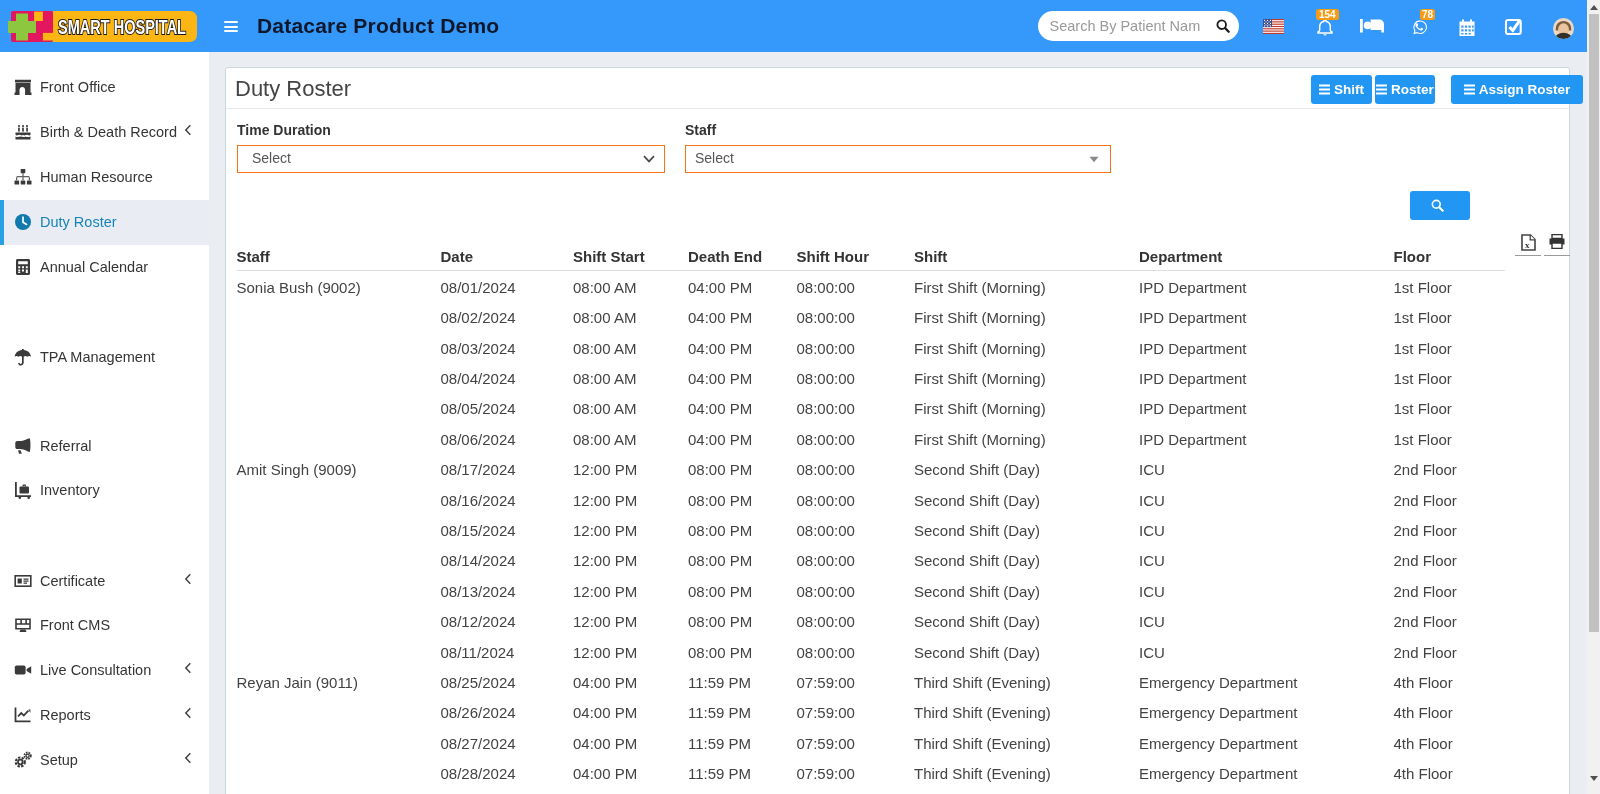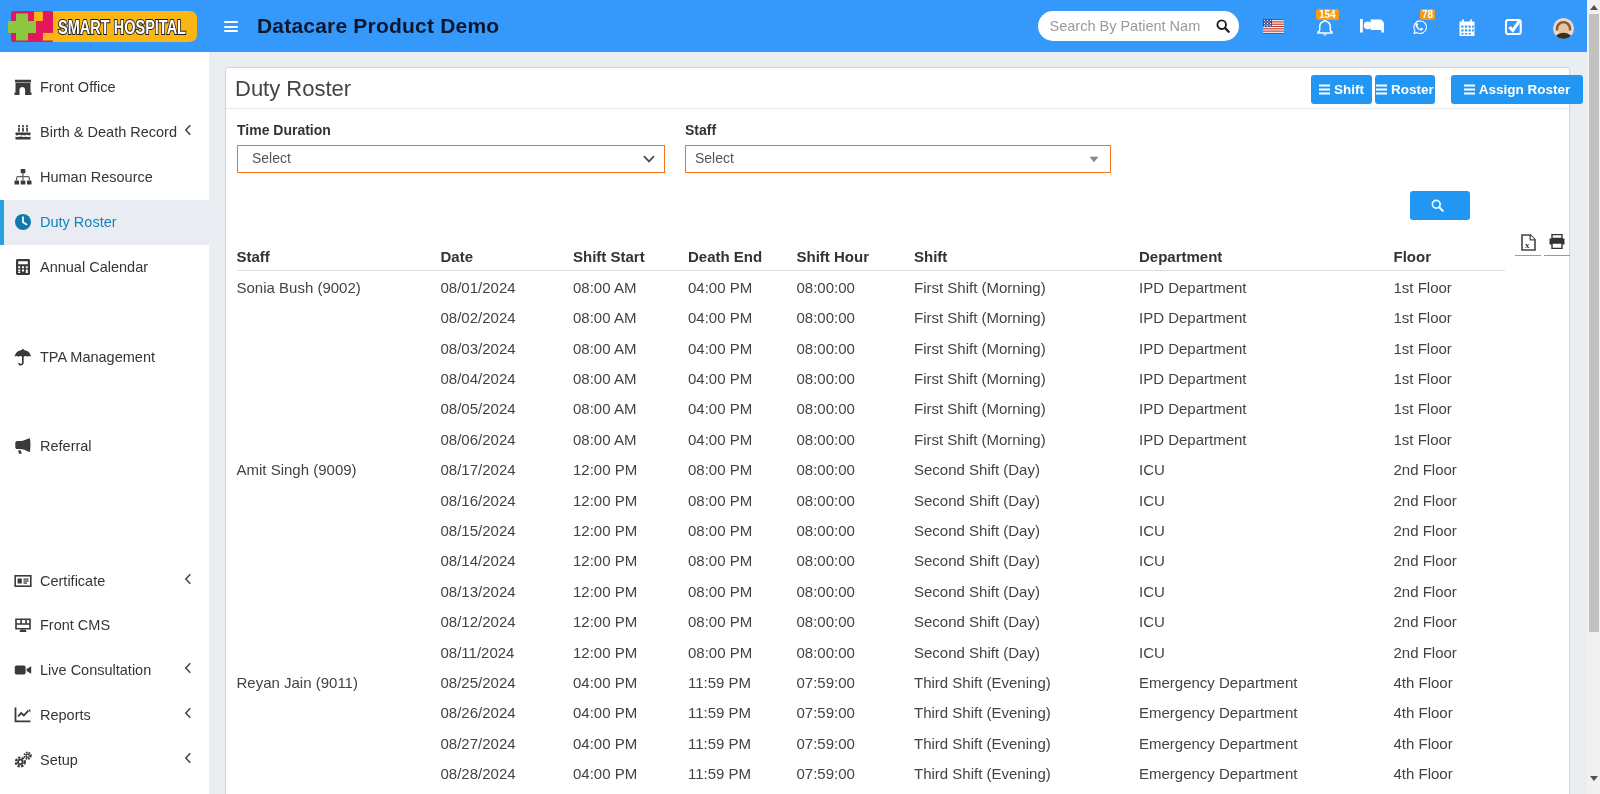--- a/index.html
+++ b/index.html
@@ -196,20 +196,30 @@
         <svg class="ic" viewBox="0 0 18 18" fill="#3a3a3a">
           <path d="M9.7,2.1c3.9,0.3,7,3.1,7.3,6.6c-1.1-0.9-2.7-0.9-3.7,0.1c-1-1-2.6-1-3.6-0.1v5.9c0,1.7-1.4,3-3,3s-2.6-1.2-2.6-2.6h1.7c0,0.6,0.4,1,0.9,1s1.3-0.4,1.3-1.4V8.7C7,7.8,5.4,7.8,4.4,8.8C3.4,7.8,1.8,7.8,0.7,8.7C1,5.2,4.1,2.4,8,2.1V1h1.7z"></path>
         </svg>
         <span class="txt">TPA Management</span>
       </div>
 <div class="mitem" style="top:372px">
         <svg class="ic" viewBox="0 0 18 18" fill="#3a3a3a">
           <path d="M15.8,1.2c0.9,2.8,0.9,11,0,13.8l-1.9-0.6C10.5,12.6,8,12.2,6,12.1H3.2c-1,0-1.9-0.8-1.9-1.9V6c0-1,0.8-1.9,1.9-1.9H6c2-0.1,4.5-0.5,7.9-2.3z M4.1,13.2h2.5l1.2,3.6H5z"></path>
         </svg>
         <span class="txt">Referral</span>
+      </div>
+<div class="mitem" style="top:416px">
+        <svg class="ic" viewBox="0 0 18 18" fill="#3a3a3a">
+          <path d="M1,1h1.8v13.2H17V16H1z"></path>
+          <rect x="5.5" y="5.5" width="9.5" height="7" rx="1"></rect>
+          <path d="M8.5,5.5v-1c0-0.6,0.4-1,1-1h1.5c0.6,0,1,0.4,1,1v1h-1.3v-0.8H9.8v0.8z"></path>
+          <circle cx="5.8" cy="16.7" r="1.3"></circle>
+          <circle cx="14.7" cy="16.7" r="1.3"></circle>
+        </svg>
+        <span class="txt">Inventory</span>
       </div>
 <div class="mitem" style="top:507px">
         <svg class="ic" viewBox="0 0 18 18" fill="none" stroke="#3a3a3a">
           <rect x="1.2" y="3.8" width="15.6" height="10.4" stroke-width="1.6"></rect>
           <rect x="3.6" y="6.5" width="4.2" height="5" fill="#3a3a3a" stroke="none"></rect>
           <path d="M9.5,7.2h5 M9.5,9.2h5 M9.5,11.2h3.5" stroke-width="1.2"></path>
         </svg>
         <span class="txt">Certificate</span>
         <svg class="chev" style="width:8px;height:12px" viewBox="0 0 8 12">
           <path d="M6.3,1.2 L1.8,6 L6.3,10.8" stroke="#444" stroke-width="1.5" fill="none"></path>

